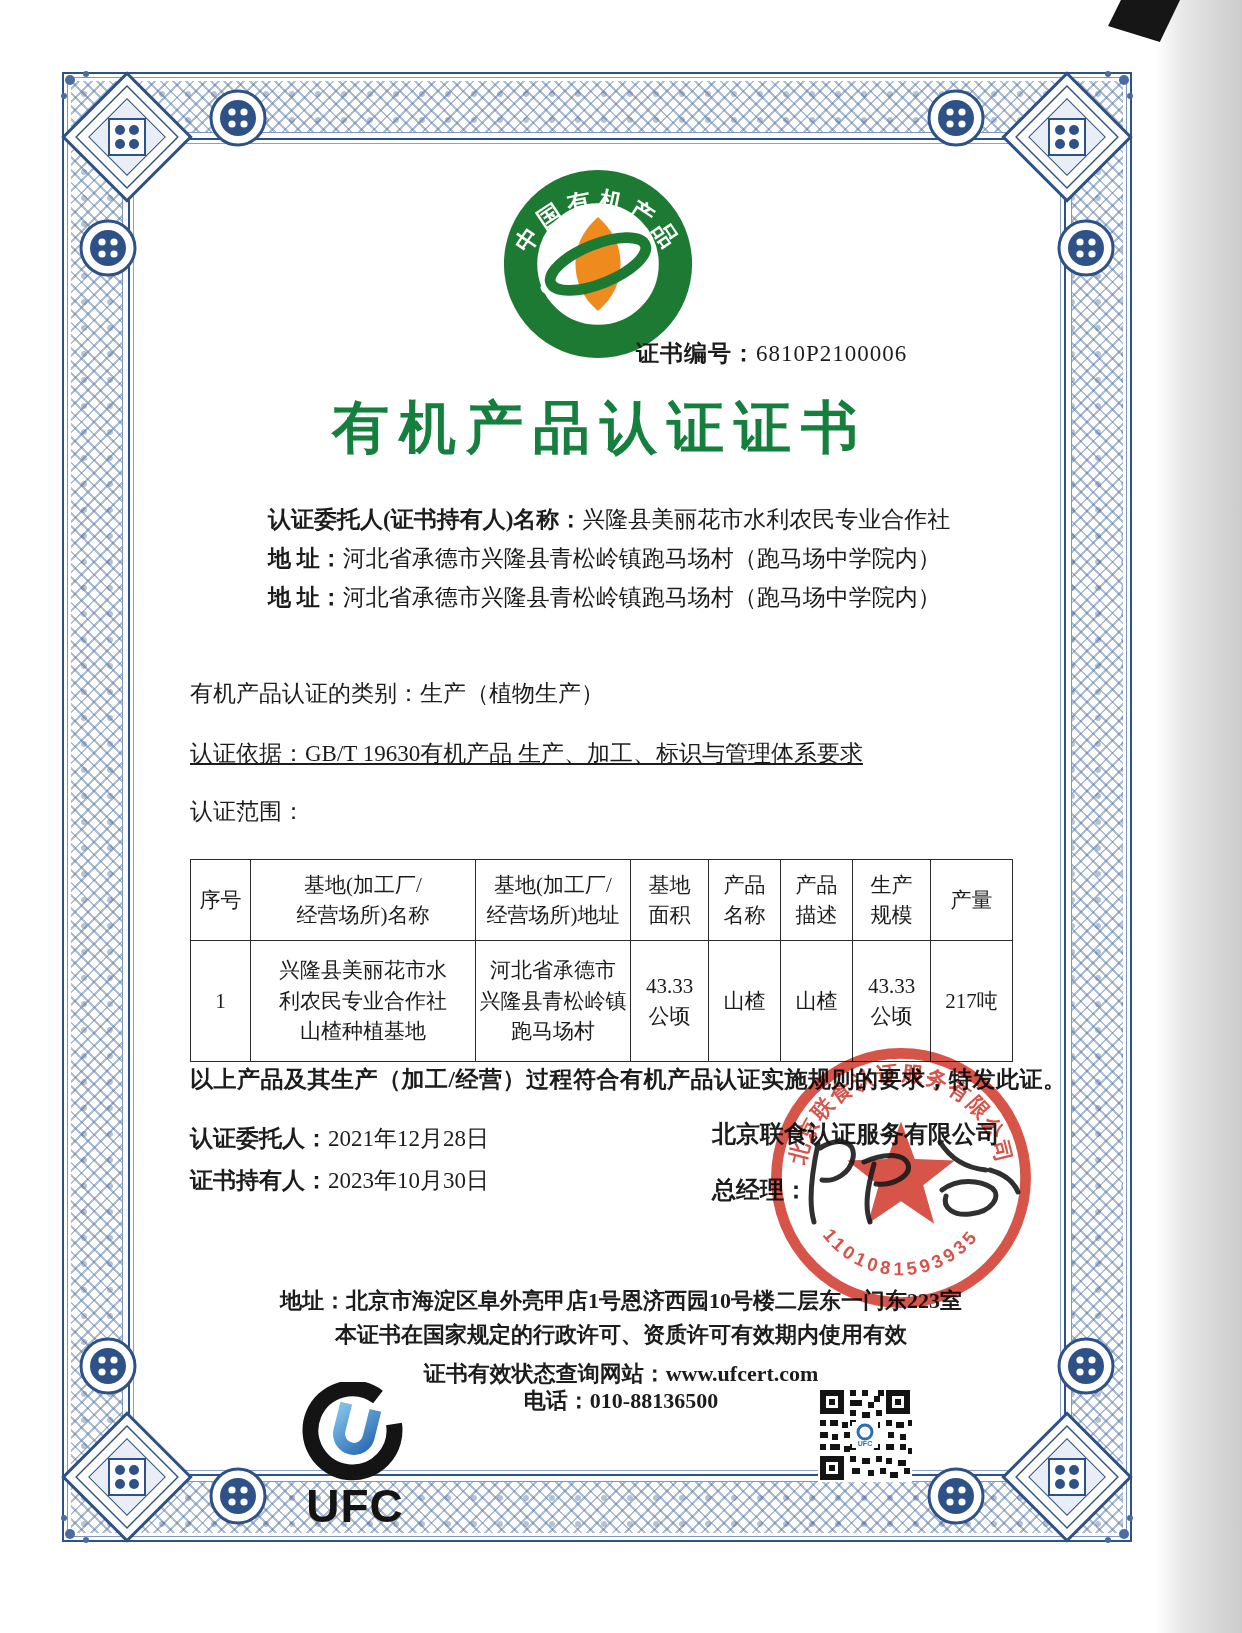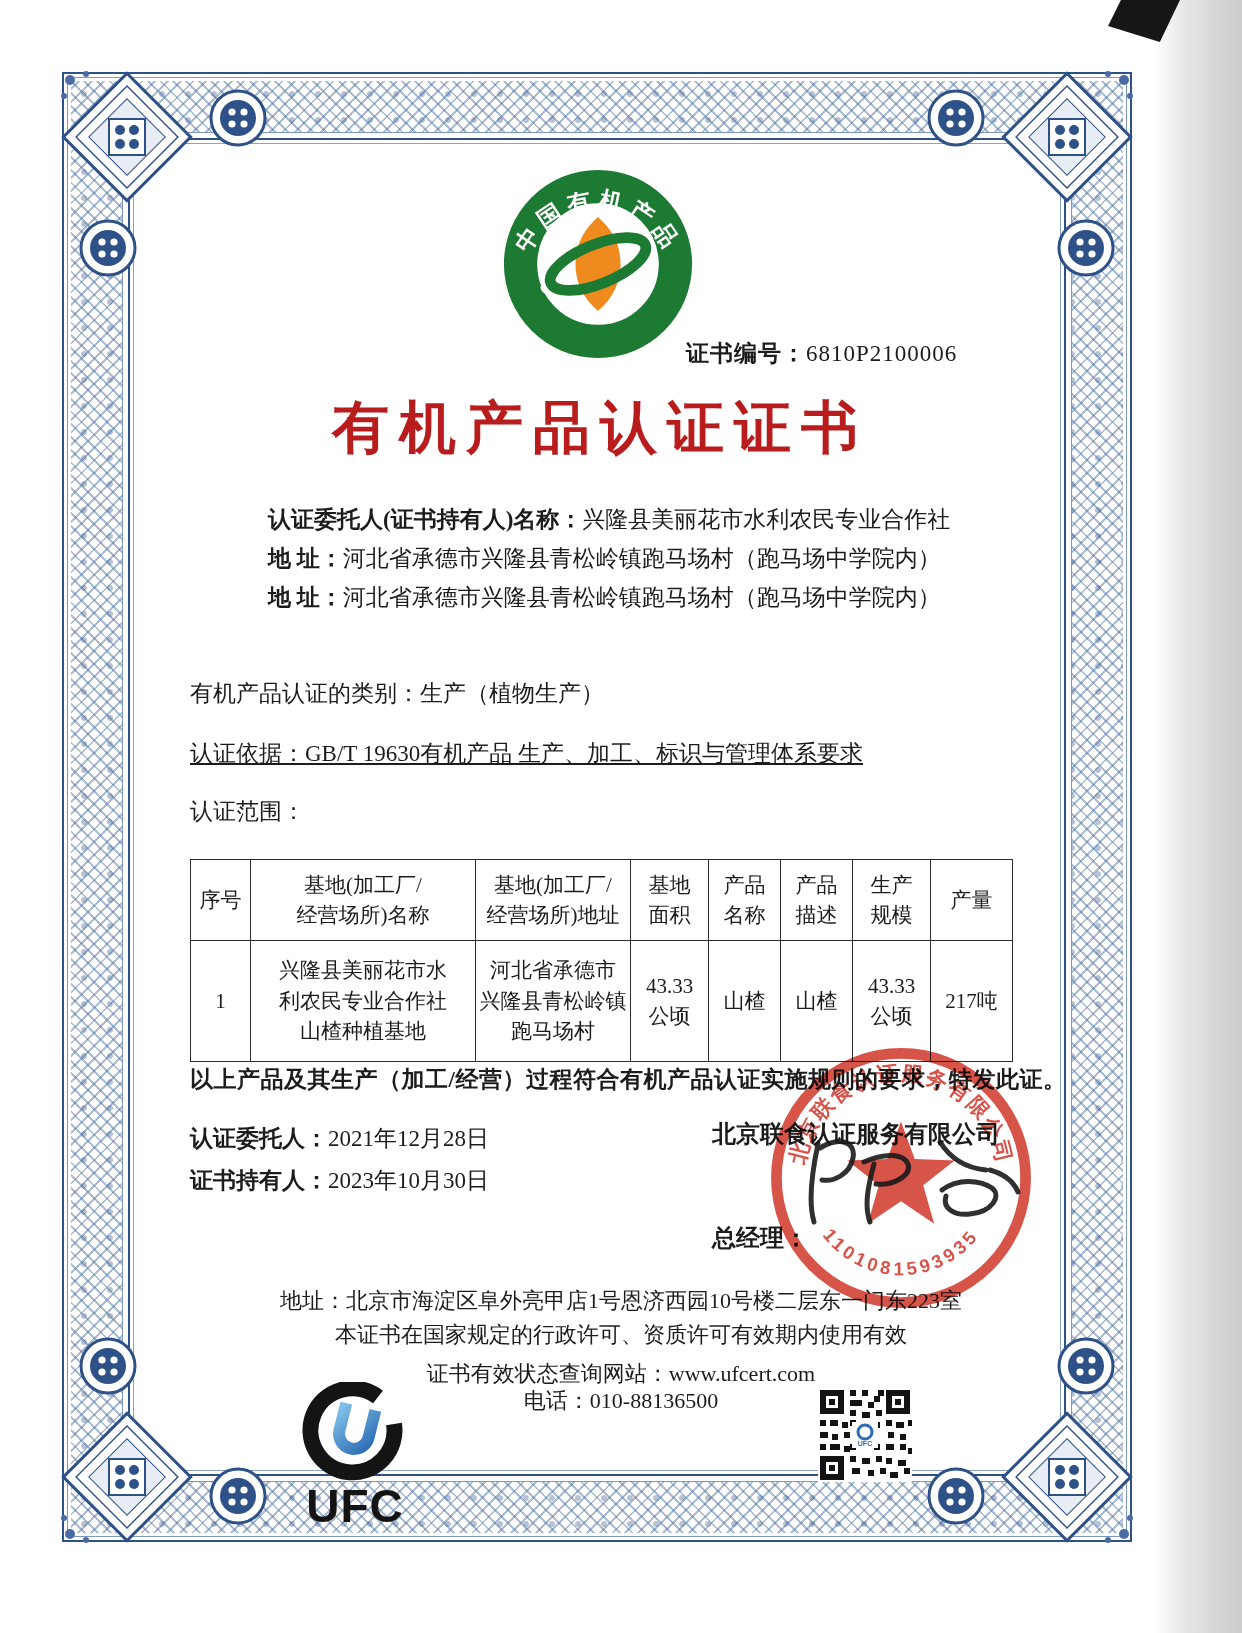--- a/index.html
+++ b/index.html
@@ -27,44 +27,44 @@
   .f-corner{width:150px;height:150px;}
   .f-corner.tl{left:-10px;top:-10px;}
   .f-corner.tr{right:-10px;top:-10px;transform:rotate(90deg);}
   .f-corner.br{right:-10px;bottom:-10px;transform:rotate(180deg);}
   .f-corner.bl{left:-10px;bottom:-10px;transform:rotate(270deg);}
   .f-med{width:64px;height:64px;}
 
   
   .abs{position:absolute;}
   .b{font-weight:bold;}
-  .cert-no{left:686px;top:338px;font-size:23px;letter-spacing:1px;}
+  .cert-no{left:636px;top:338px;font-size:23px;letter-spacing:1px;}
   .title{left:140px;width:920px;top:390px;text-align:center;font-size:57px;font-weight:900;
-         letter-spacing:10px;color:#b91c1c;}
+         letter-spacing:10px;color:#15803d;}
   .info{left:268px;top:500px;font-size:23px;line-height:39px;}
   .plain-line{font-size:23px;}
   .cat{left:190px;top:678px;}
   .basis{left:190px;top:738px;text-decoration:underline;}
   .scope{left:190px;top:796px;}
 
   table.cert-table{position:absolute;left:190px;top:859px;border-collapse:collapse;table-layout:fixed;}
   .cert-table td{border:1.5px solid #2c2c2c;text-align:center;vertical-align:middle;
         font-size:21px;white-space:pre-line;line-height:1.45;padding:4px 3px;color:#1c1c1c;}
   .cert-table tr.hd td{height:72px;}
   .cert-table tr.dt td{height:112px;}
 
   .statement{left:190px;top:1064px;font-size:23px;font-weight:bold;letter-spacing:.5px;}
   .dates{left:190px;top:1118px;font-size:23px;line-height:42px;}
   .company{left:712px;top:1118px;font-size:24px;font-weight:bold;}
-  .signer{left:712px;top:1174px;font-size:24px;font-weight:bold;margin-top:48px;}
+  .signer{left:712px;top:1174px;font-size:24px;font-weight:bold;}
 
   .seal{left:755px;top:1032px;width:292px;height:292px;mix-blend-mode:multiply;opacity:.92;z-index:5;}
   .signature{left:790px;top:1122px;width:250px;height:120px;z-index:6;}
 
-  .footer-line{left:146px;width:950px;text-align:center;font-size:22px;font-weight:400;}
+  .footer-line{left:146px;width:950px;text-align:center;font-size:22px;font-weight:700;}
   .fl0{top:1286px;} .fl1{top:1320px;} .fl2{top:1359px;} .fl3{top:1386px;}
 
   .ufc{left:290px;top:1382px;width:130px;height:150px;}
   .qr{left:818px;top:1388px;width:94px;height:94px;}
 </style>
 </head>
 <body>
 
 <div class="photo"></div>
 <div class="photo-right-strip"></div>

